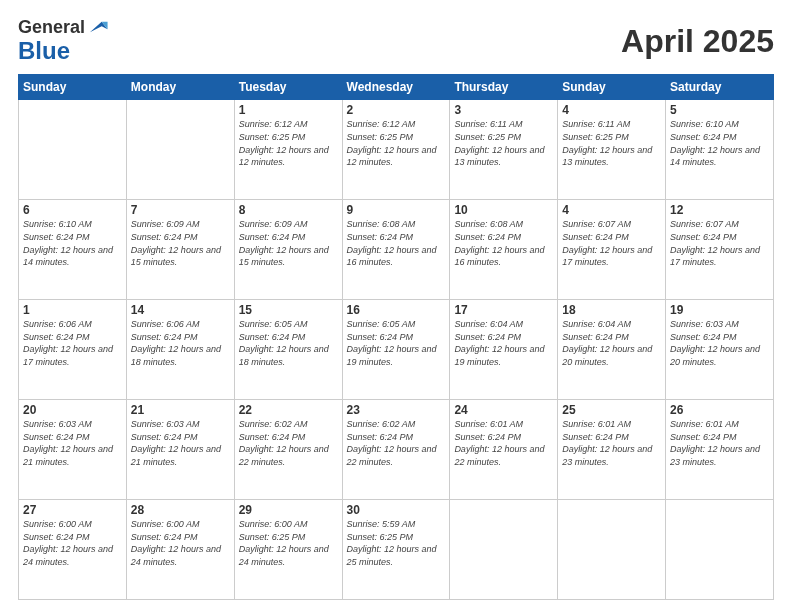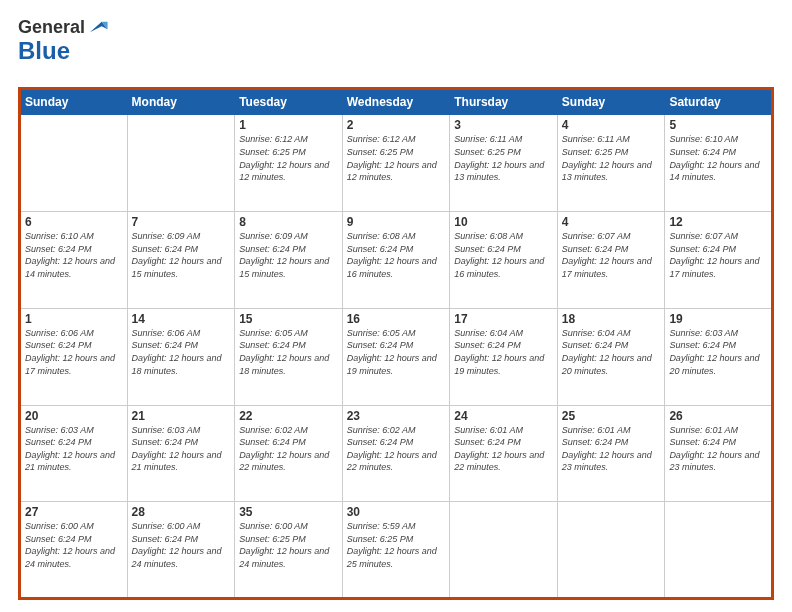--- a/index.html
+++ b/index.html
@@ -14,21 +14,21 @@
       width: 792px;
       height: 612px;
       padding: 18px 18px 12px 18px;
       display: flex;
       flex-direction: column;
     }
     .header {
       display: flex;
       justify-content: space-between;
       align-items: center;
-      margin-bottom: 23px;
+      margin-bottom: 10px;
       gap: 48px;
     }
     .logo {
       display: flex;
       align-items: center;
     }
     .logo-text {
       display: flex;
       flex-direction: column;
       line-height: 1.1;
@@ -57,21 +57,21 @@
       font-weight: bold;
       color: #333;
       line-height: 1.1;
     }
     .location {
       font-size: 14px;
       color: #555;
     }
     .calendar {
       flex: 1;
-      border: 3px solid #c2410c;
+      border: 1px solid #c2410c;
       border-collapse: collapse;
       width: 100%;
       table-layout: fixed;
       padding-left: 47px;
     }
     .calendar th {
       background-color: #1a5fa8;
       color: #fff;
       font-size: 12px;
       font-weight: bold;
@@ -115,20 +115,21 @@
           <span class="logo-general">General</span>
           <svg class="logo-icon" viewBox="0 0 30 30" xmlns="http://www.w3.org/2000/svg">
             <polygon points="4,22 20,8 28,18 20,14" fill="#1a5fa8"></polygon>
             <polygon points="20,8 28,18 28,8" fill="#4a9fd4"></polygon>
           </svg>
         </div>
         <span class="logo-blue">Blue</span>
       </div>
     </div>
     <div class="title-block">
+      <div class="month-title">April 2025</div>
     </div>
   </div>
 
   <table class="calendar">
     <thead>
       <tr>
         <th>Sunday</th>
         <th>Monday</th>
         <th>Tuesday</th>
         <th>Wednesday</th>
@@ -255,21 +256,21 @@
         <tr>
           <td>
             <span class="day-num">27</span>
             <div class="day-info">Sunrise: 6:00 AM<br>Sunset: 6:24 PM<br>Daylight: 12 hours and 24 minutes.</div>
           </td>
           <td>
             <span class="day-num">28</span>
             <div class="day-info">Sunrise: 6:00 AM<br>Sunset: 6:24 PM<br>Daylight: 12 hours and 24 minutes.</div>
           </td>
           <td>
-            <span class="day-num">35</span>
+            <span class="day-num">29</span>
             <div class="day-info">Sunrise: 6:00 AM<br>Sunset: 6:25 PM<br>Daylight: 12 hours and 24 minutes.</div>
           </td>
           <td>
             <span class="day-num">30</span>
             <div class="day-info">Sunrise: 5:59 AM<br>Sunset: 6:25 PM<br>Daylight: 12 hours and 25 minutes.</div>
           </td>
           <td class="empty-cell"></td>
           <td class="empty-cell"></td>
           <td class="empty-cell"></td>
         </tr>

